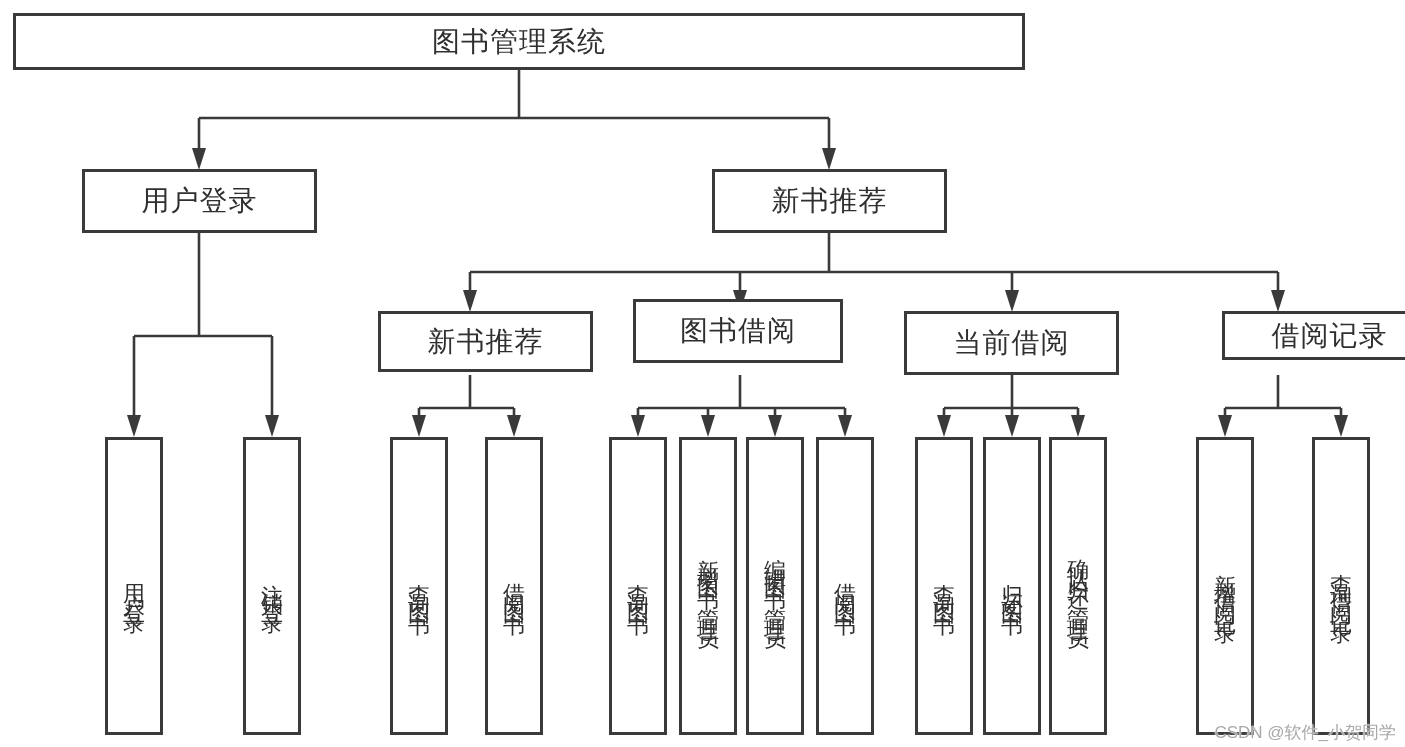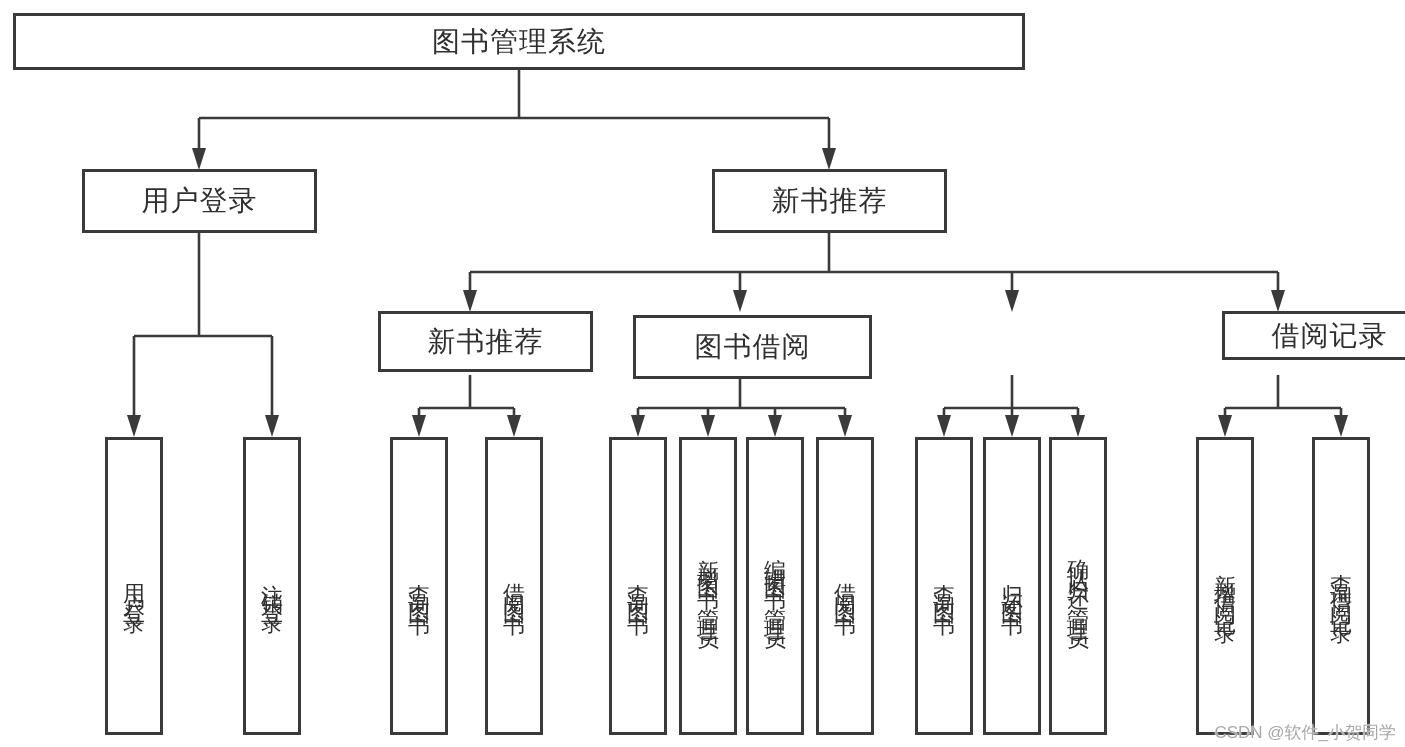--- a/index.html
+++ b/index.html
@@ -88,22 +88,25 @@
   <div class="box" style="left:82px;top:169px;width:235px;height:64px">
     <span class="hlabel">用户登录</span>
   </div>
   <div class="box" style="left:712px;top:169px;width:235px;height:64px">
     <span class="hlabel">新书推荐</span>
   </div>
 
   <div class="box" style="left:378px;top:311px;width:215px;height:61px">
     <span class="hlabel">新书推荐</span>
   </div>
-  <div class="box" style="left:633px;top:315px;width:239px;height:64px">
+  <div class="box" style="left:633px;top:299px;width:210px;height:64px">
     <span class="hlabel">图书借阅</span>
+  </div>
+  <div class="box" style="left:904px;top:311px;width:215px;height:64px">
+    <span class="hlabel">当前借阅</span>
   </div>
   <div class="box" style="left:1222px;top:311px;width:215px;height:49px">
     <span class="hlabel">借阅记录</span>
   </div>
 
   <div class="box vbox" style="left:105px">
     <span class="vlabel">用户登录</span>
   </div>
   <div class="box vbox" style="left:243px">
     <span class="vlabel">注销登录</span>

